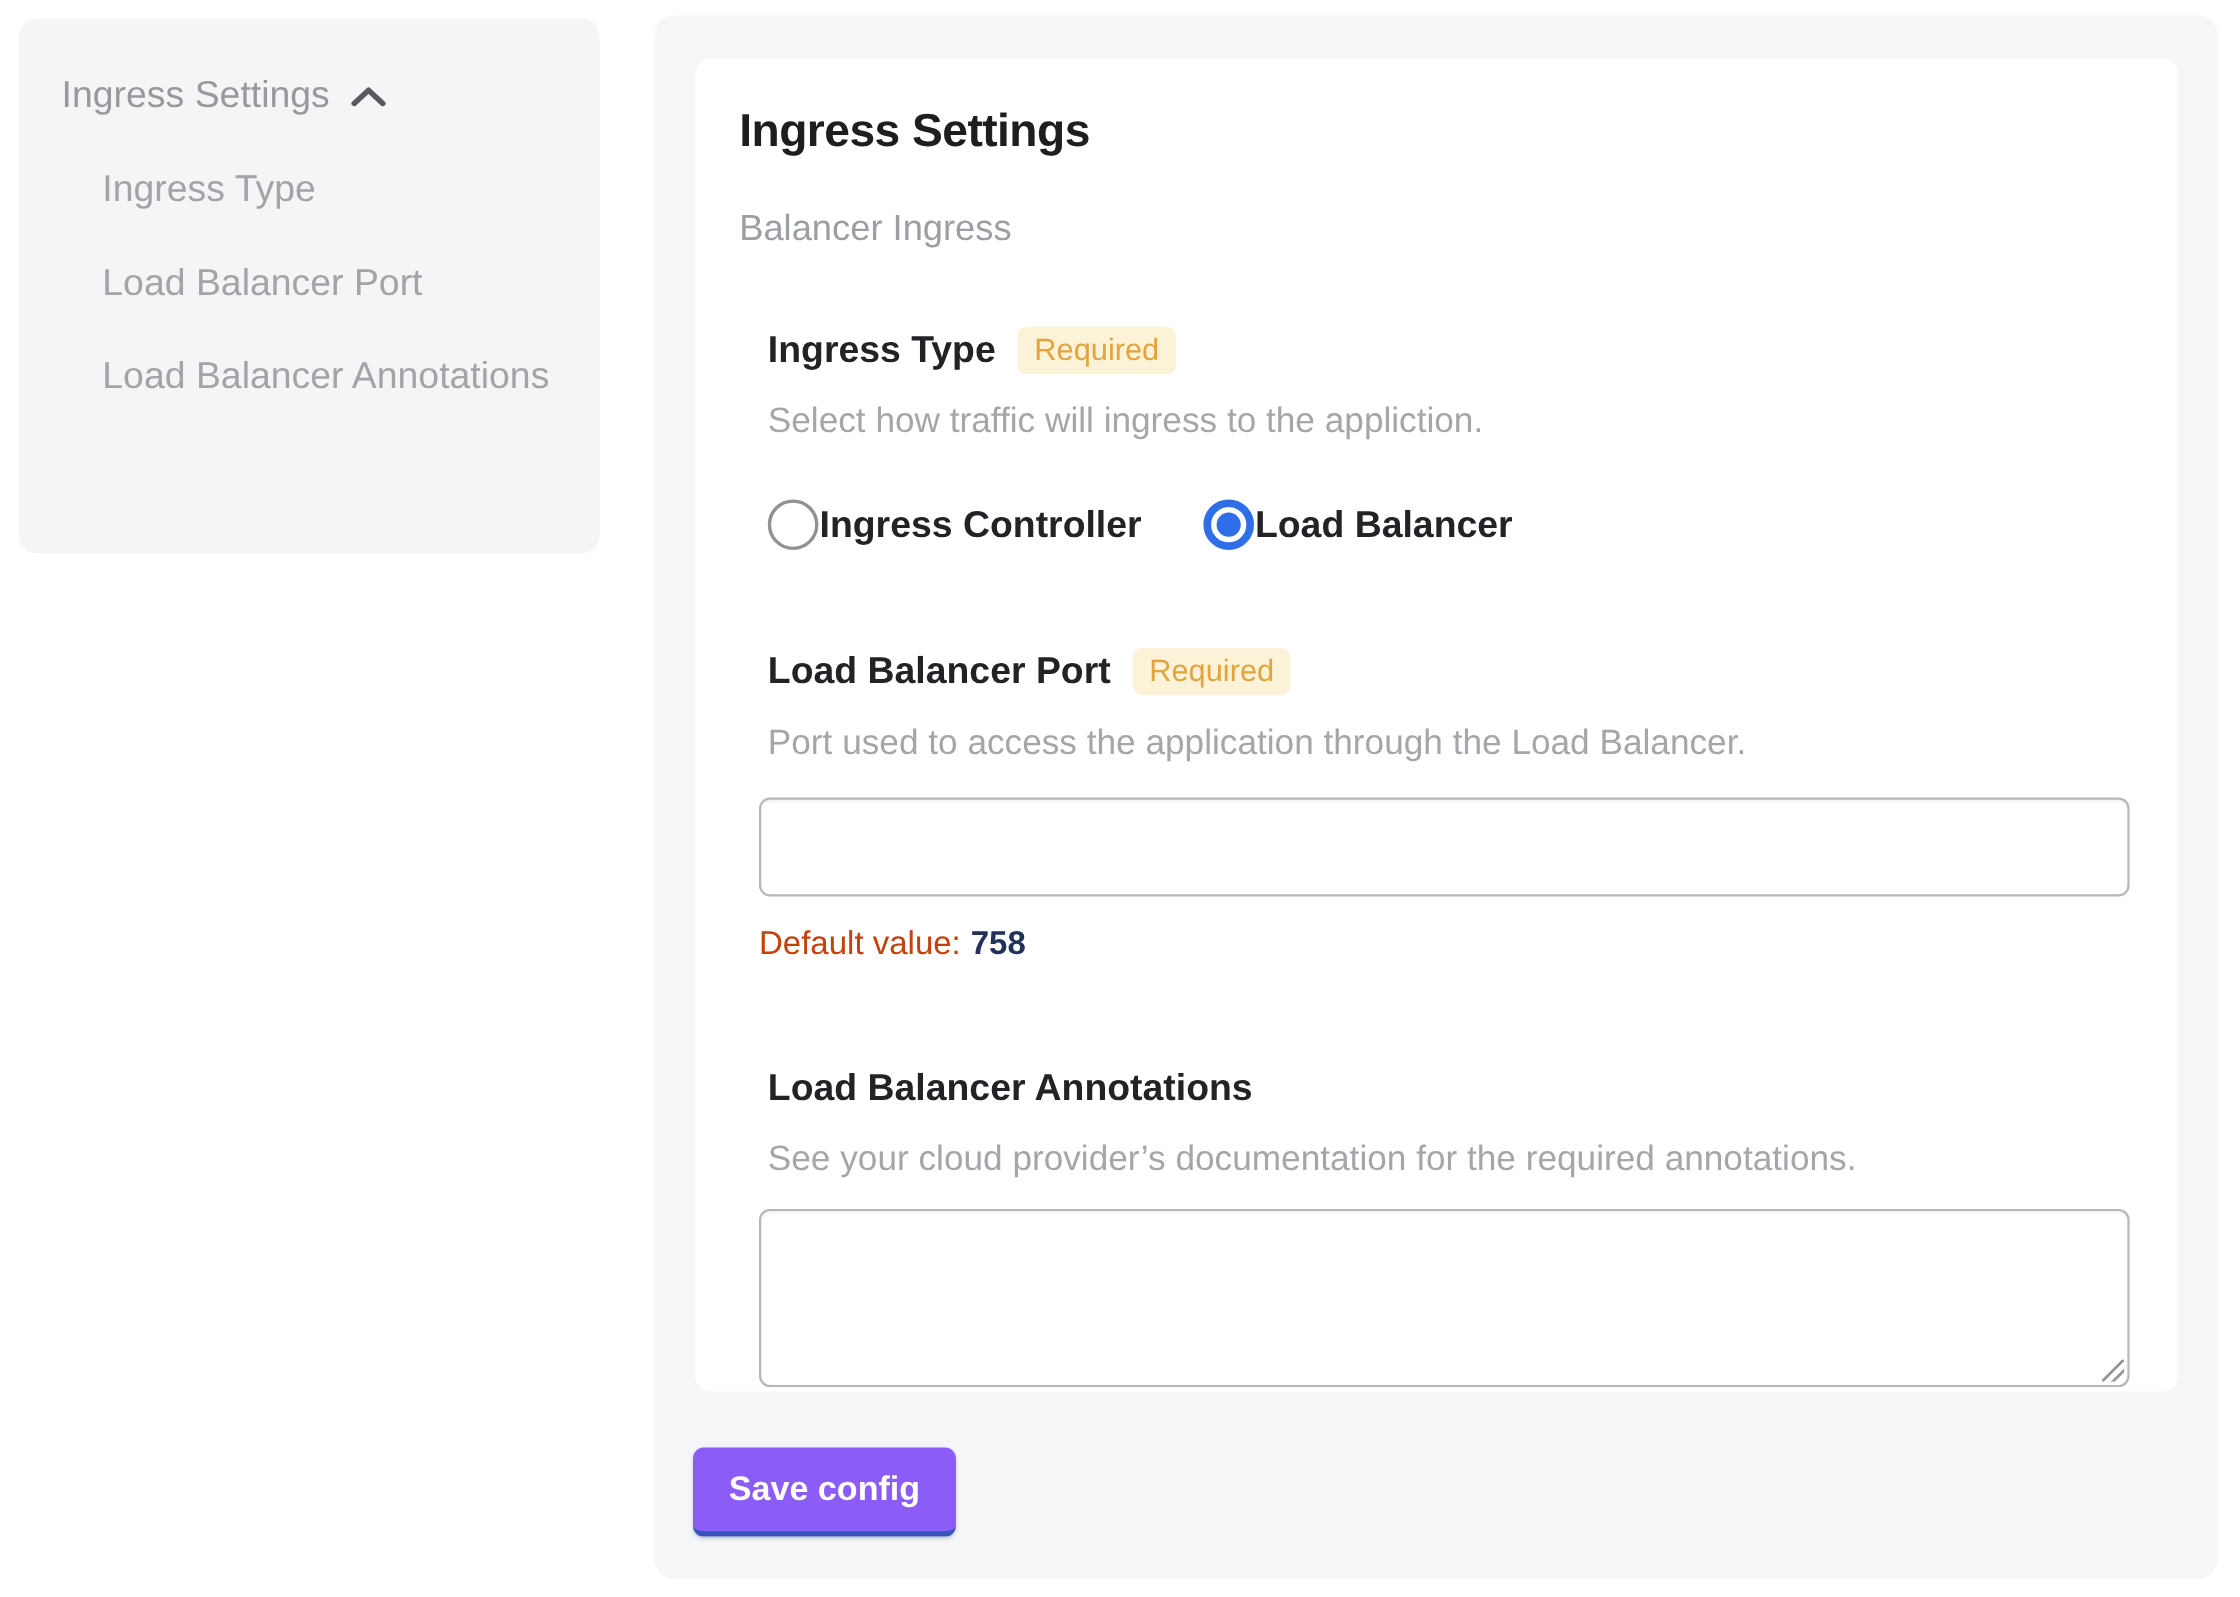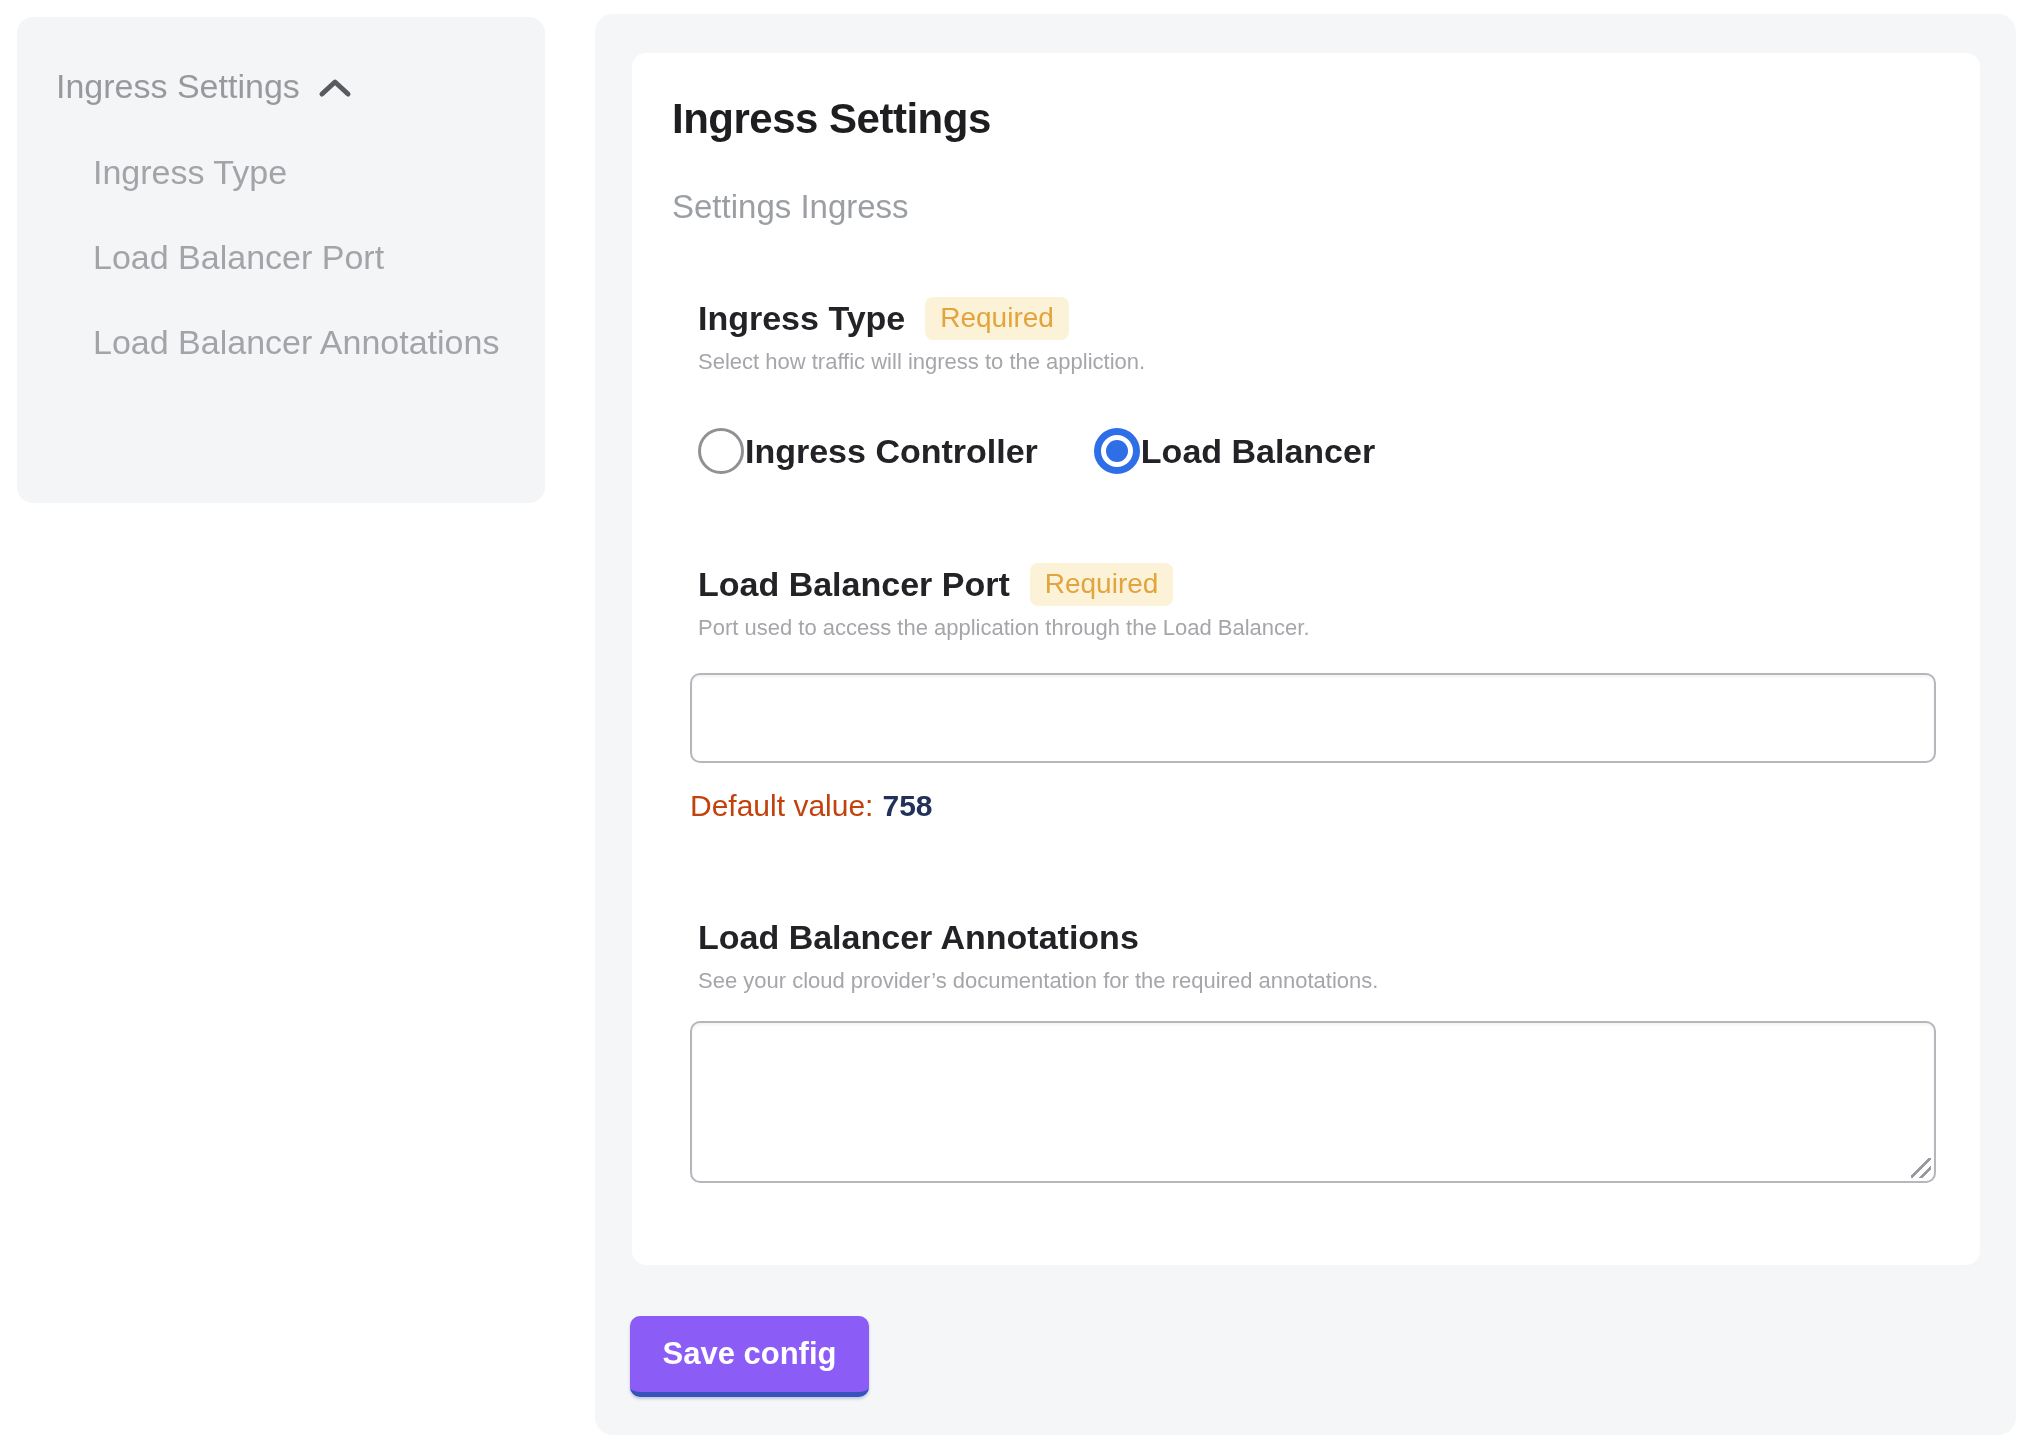--- a/index.html
+++ b/index.html
@@ -69,21 +69,21 @@
 
   .label-row { display: flex; align-items: center; gap: 20px; height: 49px; }
   .section-label { font-size: 34px; font-weight: bold; color: #232327; }
   .required-badge {
     background: #fcf2d8; color: #e2a43c;
     font-size: 28px;
     padding: 5px 15px;
     border-radius: 8px;
     line-height: 1.15;
   }
-  .section-desc { margin-top: 6px; font-size: 22px; color: #a5a6aa; }
+  .section-desc { margin-top: 21px; font-size: 32px; color: #a5a6aa; }
 
   
   .radio-row { display: flex; align-items: center; margin-top: 53px; height: 46px; }
   .radio-option { display: flex; align-items: center; cursor: pointer; }
   .radio-option + .radio-option { margin-left: 56px; }
   .radio-circle {
     width: 46px; height: 46px; border-radius: 50%;
     background: #ffffff; flex: 0 0 auto;
     position: relative;
   }
@@ -172,21 +172,21 @@
     <li>Ingress Type</li>
     <li>Load Balancer Port</li>
     <li>Load Balancer Annotations</li>
   </ul>
 </nav>
 
 <section class="main-panel">
   <div class="card">
 
     <h1 class="card-title">Ingress Settings</h1>
-    <div class="card-subtitle">Settings Ingress</div>
+    <div class="card-subtitle">Balancer Ingress</div>
 
     <div class="section section-1">
       <div class="label-row">
         <span class="section-label">Ingress Type</span>
         <span class="required-badge">Required</span>
       </div>
       <div class="section-desc">Select how traffic will ingress to the appliction.</div>
 
       <div class="radio-row">
         <div class="radio-option">

